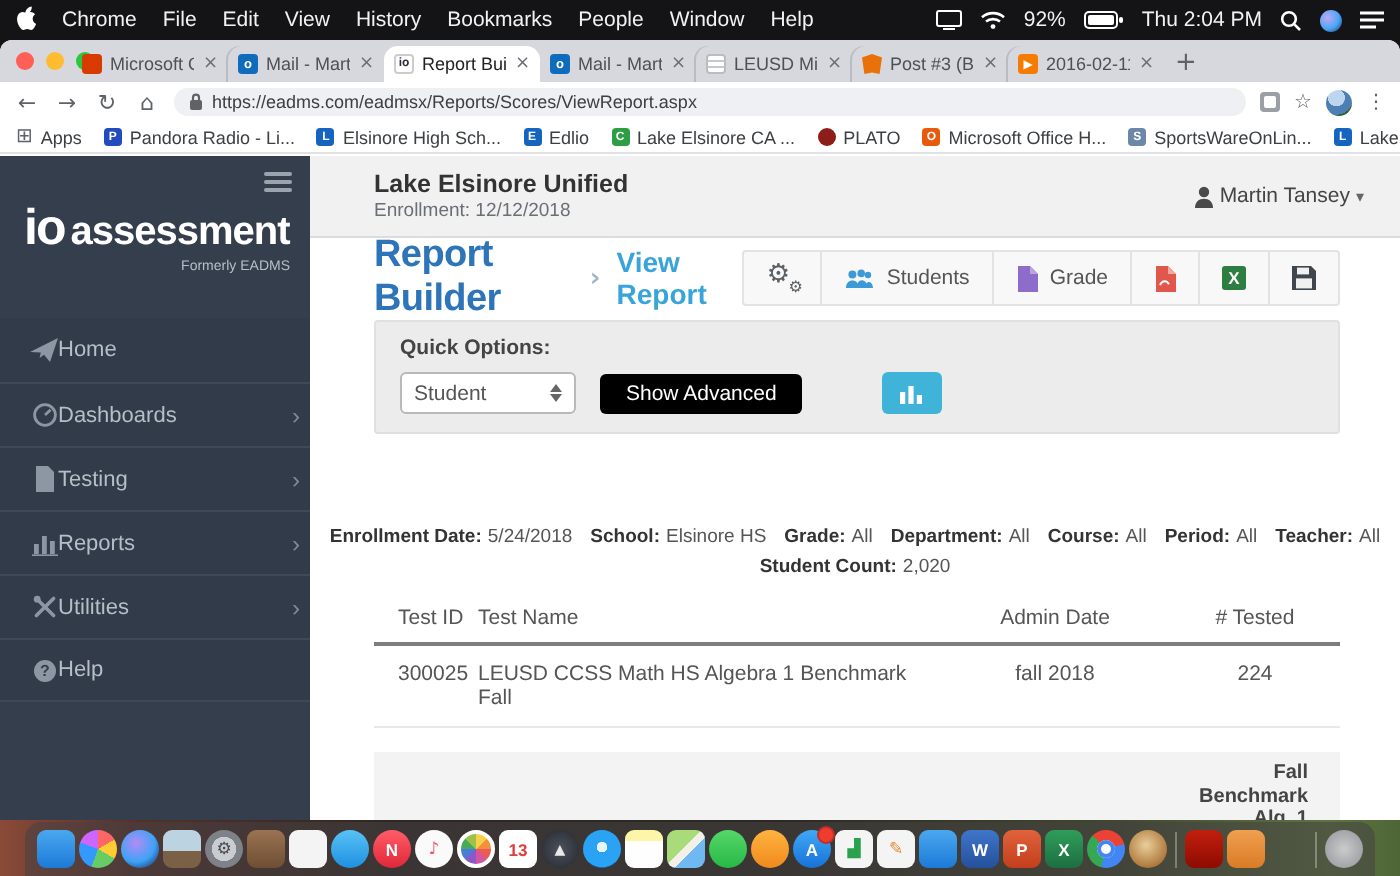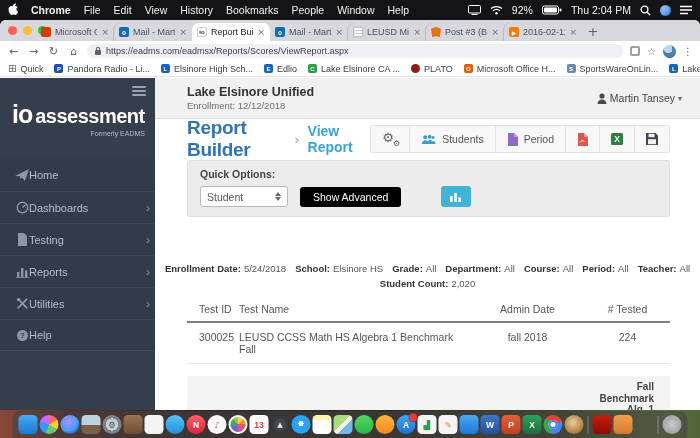--- a/index.html
+++ b/index.html
@@ -3,21 +3,21 @@
 <meta charset="utf-8">
 <style>
   *{margin:0;padding:0;box-sizing:border-box}
   body{width:700px;height:438px;overflow:hidden;font-family:"Liberation Sans","DejaVu Sans",sans-serif;background:#1c1a18}
   .screen{position:relative;width:700px;height:438px;overflow:hidden;background:linear-gradient(180deg,#14130f 0%,#23201a 60%,#35302a 100%)}
   .glyph{font-family:"DejaVu Sans",sans-serif}
 
   
   .menubar{position:absolute;top:0;left:0;right:0;height:20px;background:#141416;color:#f2f2f2;display:flex;align-items:center;padding:0 8px;font-size:10.5px;gap:13px;z-index:60}
   .menubar .mi{white-space:nowrap}
-  .menubar .app-name{font-weight:bold}
+  .menubar .app-name{font-weight:normal}
   .mb-right{margin-left:auto;display:flex;align-items:center;gap:9px}
   .mb-right svg{display:block}
   .siri-orb{width:11px;height:11px;border-radius:50%;background:radial-gradient(circle at 35% 35%,#c0a7f7,#4aa7f5 55%,#16306b)}
 
   
   .window{position:absolute;top:20px;left:0;width:700px;height:390px;background:#fff;border-radius:6px 6px 0 0;overflow:hidden;z-index:10}
 
   .tabstrip{height:21px;background:#d6d8dd;position:relative;display:flex;align-items:flex-end;padding-left:36px}
   .lights{position:absolute;left:8px;top:6px;display:flex;gap:6px}
   .light{width:9px;height:9px;border-radius:50%}
@@ -278,21 +278,21 @@
       </span>
       <span class="ext-ic"></span>
       <span class="star glyph">☆</span>
       <span class="avatar"></span>
       <span class="dots glyph">⋮</span>
     </div>
 
     <div class="bookmarksbar">
       <span class="bm">
         <span class="bm-apps glyph">⊞</span>
-        <span>Quick</span>
+        <span>Apps</span>
       </span>
       <span class="bm">
           <span class="bm-fav bmf-pandora">P</span>
           <span>Pandora Radio - Li...</span>
         </span>
       <span class="bm">
           <span class="bm-fav bmf-blue">L</span>
           <span>Elsinore High Sch...</span>
         </span>
       <span class="bm">
@@ -434,21 +434,21 @@
                   <path d="M6.1 10c.2-2.2 1.3-3.9 2.9-3.9 1.5 0 2.6 1.4 2.8 3.9z" fill="#3c9bd5"></path>
                   <path d="M10.4 10c.1-1.7 1-3 2.1-3 1 0 1.9 1.3 2 3z" fill="#3c9bd5"></path>
                 </svg>
               <span>Students</span>
             </div>
             <div class="tb-cell">
               <svg width="11" height="13" viewBox="0 0 11 13">
                   <path d="M1 0h6l4 4v9H1z" fill="#8e6cc9"></path>
                   <path d="M7 0l4 4H7z" fill="#b9a3e0"></path>
                 </svg>
-              <span>Period</span>
+              <span>Grade</span>
             </div>
             <div class="tb-cell">
               <svg width="11" height="13" viewBox="0 0 11 13">
                   <path d="M1 0h6l4 4v9H1z" fill="#e2574c"></path>
                   <path d="M7 0l4 4H7z" fill="#f2a9a3"></path>
                   <path d="M3 9.5c1.2-2.4 3.3-2.4 4.5-.4" stroke="#fff" stroke-width="1" fill="none"></path>
                 </svg>
             </div>
             <div class="tb-cell">
               <svg width="12" height="12" viewBox="0 0 12 12">

